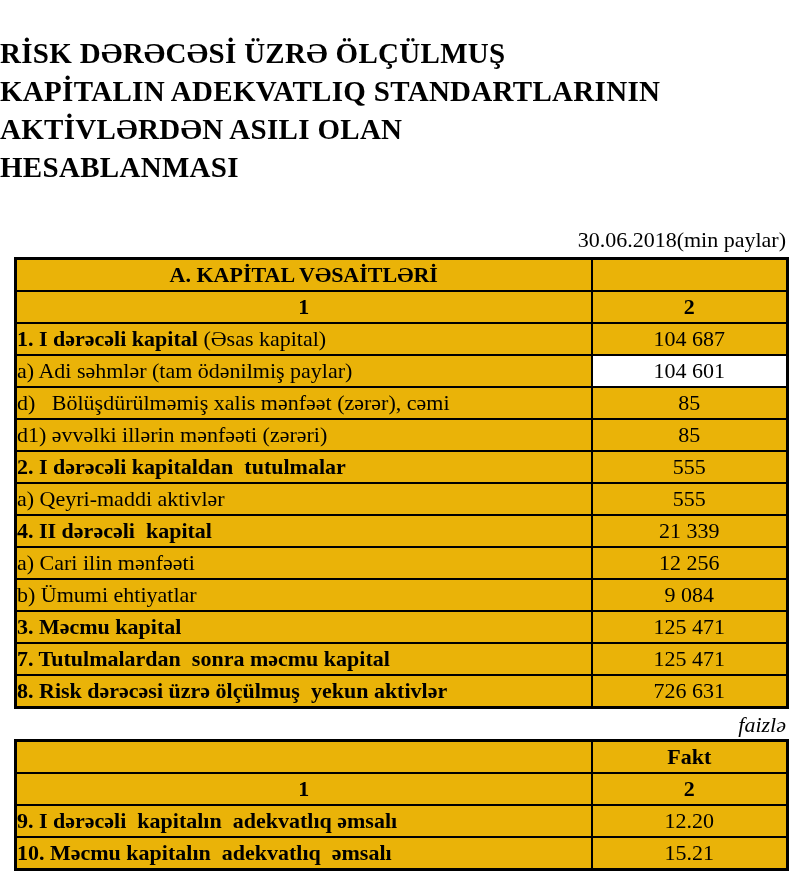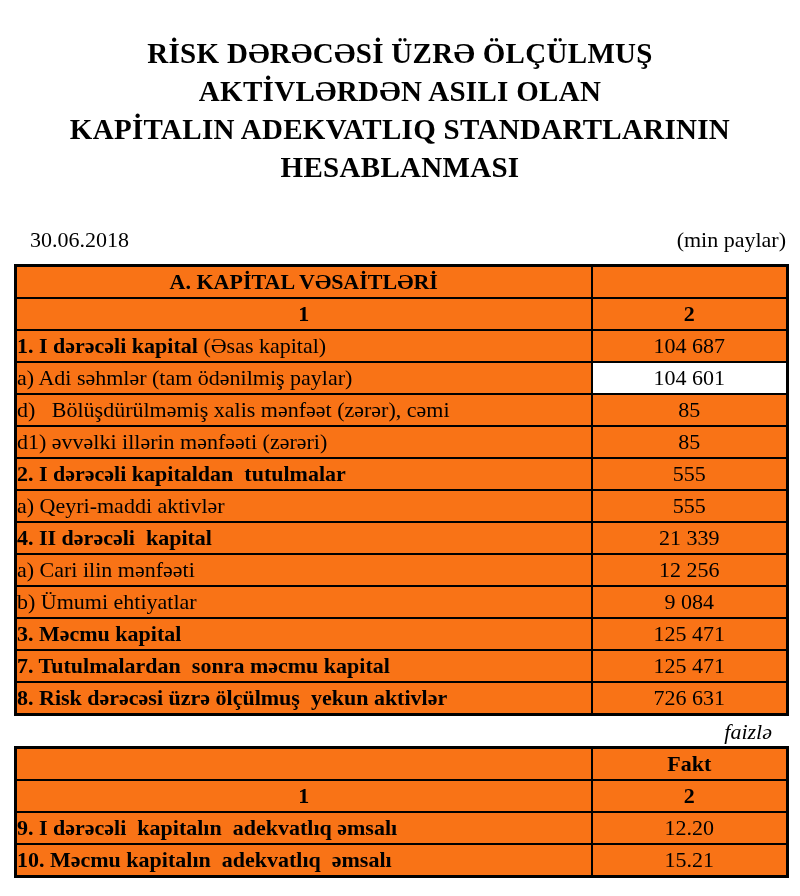--- a/index.html
+++ b/index.html
@@ -2,32 +2,32 @@
 <html><head>
 <meta charset="utf-8">
 <style>
   html, body { margin:0; padding:0; }
   body {
     width:800px; height:896px; background:#ffffff; color:#000;
     font-family:"Liberation Serif","DejaVu Serif",serif;
     overflow:hidden;
   }
   .title {
-    margin-top:34px; text-align:center;
+    margin-top:34px; 
     font-weight:bold; font-size:29px; line-height:38px;
     letter-spacing:0.3px;
   }
   .meta {
-    display:flex; justify-content:space-between; align-items:flex-end;
-    margin:41px 14px 11px 30px; font-size:22px; line-height:26px;
+    display:flex; justify-content:flex-end; align-items:flex-end;
+    margin:41px 14px 4px 30px; font-size:22px; line-height:26px;
   }
   table.tbl {
     border-collapse:collapse; table-layout:fixed;
     margin-left:14px; width:772px;
-    background:#f97316;
+    background:#eab308;
     border:3px solid #000;
   }
   table.tbl td {
     border:2px solid #000;
     height:30px; padding:0 0;
     font-size:22px; line-height:26px;
     vertical-align:middle;
     white-space:pre; overflow:hidden;
   }
   td.section { font-weight:bold; text-align:center; font-size:23px; }
@@ -37,32 +37,32 @@
   td.label b { font-weight:bold; }
   td.indent-1 { padding-left:18px; }
   td.indent-2 { padding-left:34px; }
   td.value   { text-align:center; padding-right:6px; }
   td.white   { background:#FFFFFF;margin-left:27px; }
   td.no-r    { border-right:none; }
   td.no-l    { border-left:none; }
   .faizle {
     text-align:right; font-style:italic;
     font-size:22px; line-height:24px;
-    margin:4px 28px 2px 0;
+    margin:4px 14px 2px 0;
   }
 </style>
 </head>
 <body>
 
 <div>
 
   <div class="title">
     <div>RİSK DƏRƏCƏSİ ÜZRƏ ÖLÇÜLMUŞ</div>
+    <div>KAPİTALIN ADEKVATLIQ STANDARTLARININ</div>
     <div>AKTİVLƏRDƏN ASILI OLAN</div>
-    <div>KAPİTALIN ADEKVATLIQ STANDARTLARININ</div>
     <div>HESABLANMASI</div>
   </div>
 
   <div class="meta">
     <span>30.06.2018</span>
     <span>(min paylar)</span>
   </div>
 
   <table class="tbl">
     <colgroup>

